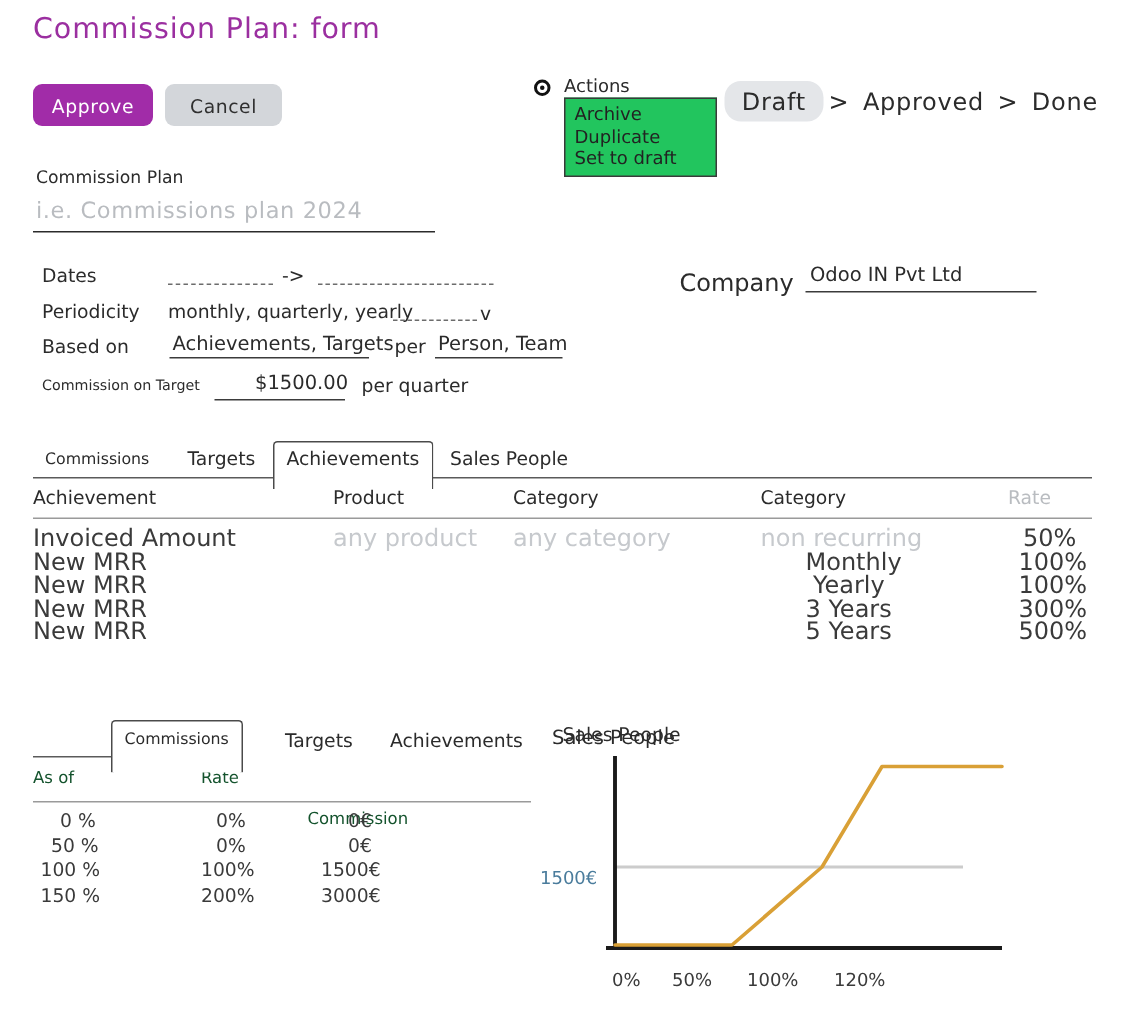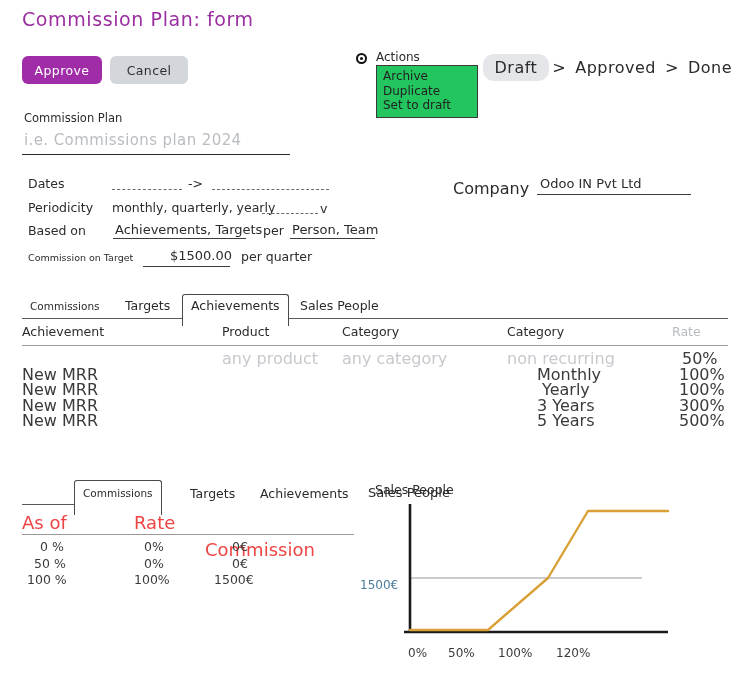--- a/index.html
+++ b/index.html
@@ -184,21 +184,21 @@
 
   
   #low-tabs { position: absolute; left: 22px; top: 480px; width: 430px; height: 24px; }
   #low-tabs-underline-left {
     position: absolute; left: 22px; top: 504px; width: 52px;
     border-bottom: 1.4px solid #5a5a5a;
   }
 
   
   #com-table { position: absolute; left: 22px; top: 512px; width: 332px; }
-  #com-table .th { position: absolute; font-size: 18px; color: #ef4444; white-space: nowrap; }
+  #com-table .th { position: absolute; font-size: 11px; color: #14532d; white-space: nowrap; }
   #com-head-line { position: absolute; left: 22px; top: 534px; width: 332px; border-bottom: 1.2px solid #9a9a9a; }
 
   
   #chart-block { position: absolute; left: 360px; top: 478px; width: 380px; height: 200px; }
   #chart-title { position: absolute; left: 15px; top: 4px; font-size: 12.5px; color: #2b2b2b; }
   #chart-ylabel { position: absolute; left: 0px; top: 100px; font-size: 12px; color: #4a7c9c; }
   #chart-svg { position: absolute; left: 0; top: 18px; }
   .xtick { position: absolute; font-size: 12px; color: #3a3a3a; top: 168px; }
 </style>
 </head>
@@ -274,20 +274,21 @@
     <span class="th" style="left:200px;">Product</span>
     <span class="th" style="left:320px;">Category</span>
     <span class="th" style="left:485px;">Category</span>
     <span class="th muted" style="left:650px;">Rate</span>
   </div>
 </div>
 <div id="ach-head-line"></div>
 
 <div style="position:absolute; left:22px; top:349px; width:706px;">
   <div class="row" style="position:relative;height:15.5px;">
+    <span class="cell c-dark" style="position:absolute;left:0px;">Invoiced Amount</span>
     <span class="cell c-muted" style="position:absolute;left:200px;">any product</span>
     <span class="cell c-muted" style="position:absolute;left:320px;">any category</span>
     <span class="cell c-muted" style="position:absolute;left:485px;">non recurring</span>
     <span class="cell c-dark" style="position:absolute;left:660px;">50%</span>
   </div>
   <div class="row" style="position:relative;height:15.5px;">
     <span class="cell c-dark" style="position:absolute;left:0px;">New MRR</span>
     <span class="cell c-dark" style="position:absolute;left:515px;">Monthly</span>
     <span class="cell c-dark" style="position:absolute;left:657px;">100%</span>
   </div>
@@ -331,20 +332,25 @@
   </div>
   <div class="row" style="position:relative;height:16.5px;">
     <span class="cell" style="position:absolute;left:12px;color:#3a3a3a;font-size:12.5px;">50 %</span>
     <span class="cell" style="position:absolute;left:122px;color:#3a3a3a;font-size:12.5px;">0%</span>
     <span class="cell" style="position:absolute;left:210px;color:#3a3a3a;font-size:12.5px;">0€</span>
   </div>
   <div class="row" style="position:relative;height:16.5px;">
     <span class="cell" style="position:absolute;left:5px;color:#3a3a3a;font-size:12.5px;">100 %</span>
     <span class="cell" style="position:absolute;left:112px;color:#3a3a3a;font-size:12.5px;">100%</span>
     <span class="cell" style="position:absolute;left:192px;color:#3a3a3a;font-size:12.5px;">1500€</span>
+  </div>
+  <div class="row" style="position:relative;height:16.5px;">
+    <span class="cell" style="position:absolute;left:5px;color:#3a3a3a;font-size:12.5px;">150 %</span>
+    <span class="cell" style="position:absolute;left:112px;color:#3a3a3a;font-size:12.5px;">200%</span>
+    <span class="cell" style="position:absolute;left:192px;color:#3a3a3a;font-size:12.5px;">3000€</span>
   </div>
 </div>
 
 <div id="chart-block">
   <div id="chart-title">Sales People</div>
   <div id="chart-ylabel">1500€</div>
   <svg id="chart-svg" width="320" height="150">
 
     <line id="ref-line" x1="50" y1="82" x2="282" y2="82" stroke="#cccccc" stroke-width="2"></line>
 

